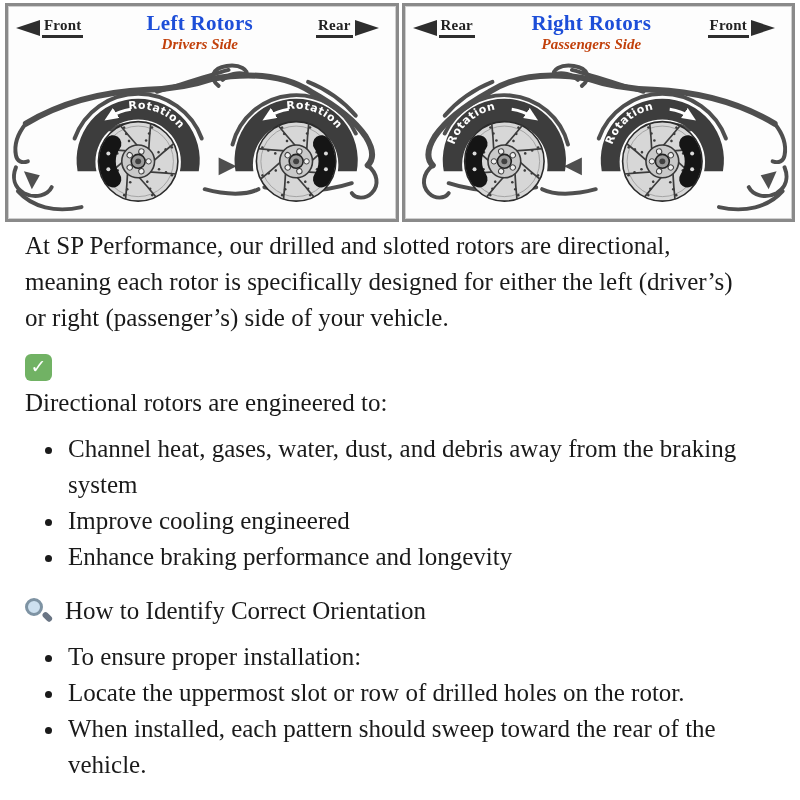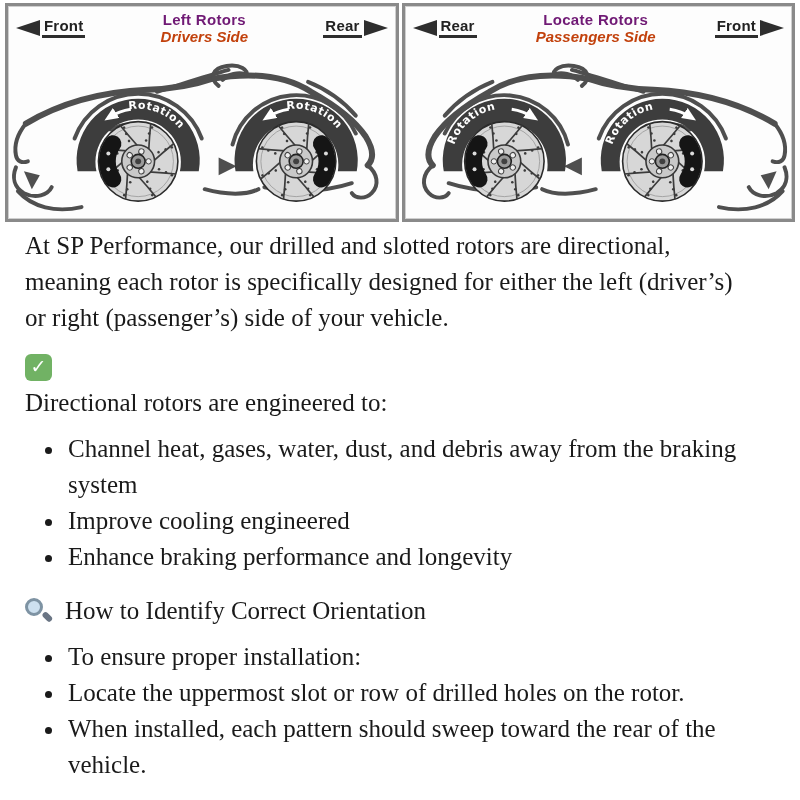--- a/index.html
+++ b/index.html
@@ -3,31 +3,31 @@
 <meta charset="utf-8">
 <style>
   * { margin:0; padding:0; box-sizing:border-box; }
   html,body { background:#ffffff; width:800px; }
   body { font-family:"Liberation Serif","DejaVu Serif",serif; color:#1a1a1a; }
 
   
   .diagram { display:flex; gap:3px; padding:3px 5px 0 5px; height:222px; }
   .panel { position:relative; flex:1 1 0; border:3px solid #8a8a8a;
            box-shadow:inset 0 0 0 1px #cfcfcf; background:#fdfdfd; overflow:hidden; }
-  .panel-header { position:absolute; top:5px; left:8px; right:8px;
+  .panel-header { position:absolute; top:5px; left:8px; right:17px;
                   display:grid; grid-template-columns:auto 1fr auto; align-items:start;
-                  font-family:Liberation Sans, sans-serif; }
+                  font-family:Liberation Serif, serif; }
   .dir { display:flex; align-items:center; gap:2px; margin-top:6px; }
   .dir-label { font-size:15px; font-weight:bold; color:#222; border-bottom:3px solid #2e2e2e;
                padding:0 2px 1px 2px; letter-spacing:0.2px; }
   .tri { width:0; height:0; border-top:8px solid transparent; border-bottom:8px solid transparent; }
   .tri-left  { border-right:24px solid #2e2e2e; }
   .tri-right { border-left:24px solid #2e2e2e; }
   .panel-titles { text-align:center; }
-  .panel-title { font-size:15px; font-weight:bold; color:#701a75; letter-spacing:0.3px; }
+  .panel-title { font-size:21px; font-weight:bold; color:#1d4ed8; letter-spacing:0.3px; }
   .panel-subtitle { font-size:15px; font-weight:bold; font-style:italic; color:#c2410c; margin-top:0px; }
   .car-svg { position:absolute; left:0; bottom:2px; width:100%; height:158px; display:block; }
   .rot-text { font-family:"DejaVu Sans","Liberation Sans",sans-serif; font-size:11px;
               font-weight:bold; fill:#ffffff; letter-spacing:0.6px; }
 
   
   .content { padding:6px 52px 10px 25px; font-size:25px; line-height:36px; }
   .content p.intro { margin:0 0 0 0; }
   .sec-heading { display:flex; align-items:center; gap:13px; margin-top:18px; }
   .sec-heading .htext-bold { font-weight:bold; }
@@ -166,21 +166,21 @@
     </svg>
   </div>
 
   <div class="panel">
     <div class="panel-header">
       <div class="dir">
         <span class="tri tri-left"></span>
         <span class="dir-label">Rear</span>
       </div>
       <div class="panel-titles">
-        <div class="panel-title">Locate Rotors</div>
+        <div class="panel-title">Right Rotors</div>
         <div class="panel-subtitle">Passengers Side</div>
       </div>
       <div class="dir">
         <span class="dir-label">Front</span>
         <span class="tri tri-right"></span>
       </div>
     </div>
     <svg class="car-svg" viewBox="0 0 390 158" preserveAspectRatio="xMidYMax meet">
       <defs>
         <path id="tpR1" d="M 47.8 111.2 A 53 53 0 0 1 145.9 75.5"></path>

